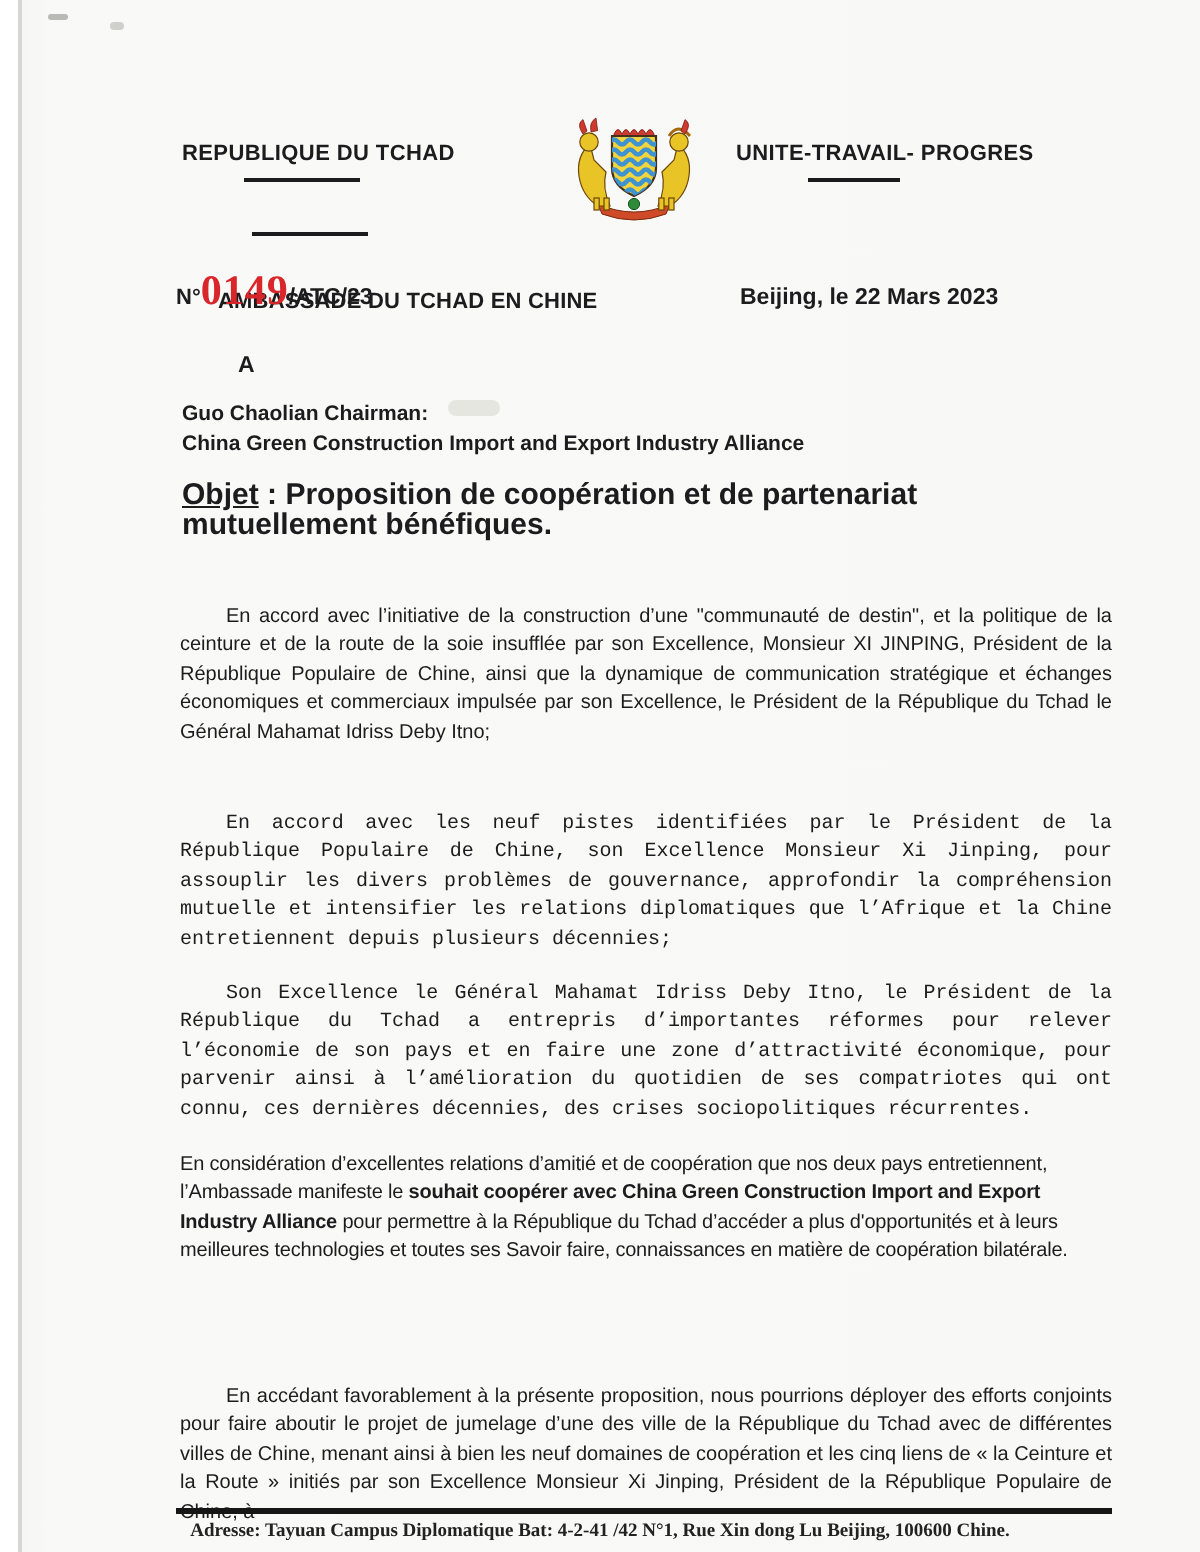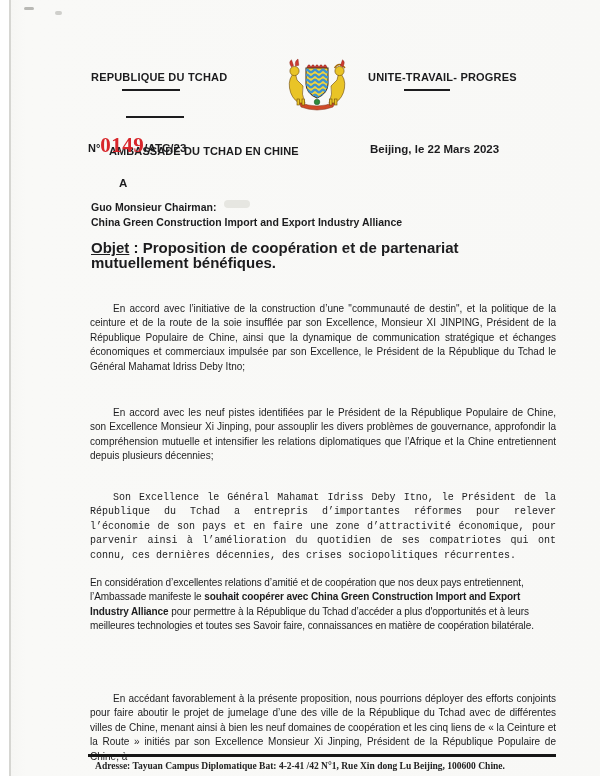--- a/index.html
+++ b/index.html
@@ -48,21 +48,21 @@
   .recipient-org  { position: absolute; left: 91px;  top: 216px; font-weight: bold; font-size: 10.5px; }
 
   
   .subject { position: absolute; left: 91px; top: 240px; width: 420px; font-weight: bold; font-size: 15px; line-height: 15px; }
   .subject-label { text-decoration: underline; }
 
   
   .para { position: absolute; left: 90px; width: 466px; font-size: 10px; line-height: 14.4px; text-align: justify; }
   .para.indent { text-indent: 23px; }
   #p1 { top: 302px; }
-  #p2 { top: 406px; }
+  #p2 { top: 406px; font-family: Liberation Mono, monospace; }
   #p3 { top: 491px; font-family: Liberation Mono, monospace; }
   #p4 { top: 576px; text-align: left; letter-spacing: -0.1px; }
   #p5 { top: 692px; }
   .b { font-weight: bold; }
 
   
   .footer-rule { position: absolute; left: 88px; top: 754px; width: 468px; height: 3px; background: #161616; }
   .footer-text { position: absolute; left: 60px; top: 761px; width: 480px; text-align: center;
                  font-family: "Liberation Serif", serif; font-weight: bold; font-size: 9.5px; color: #222; }
 </style>
@@ -123,21 +123,21 @@
       </g>
 
       <circle cx="35" cy="44" r="2.8" fill="#2e8b3a" stroke="#14501c" stroke-width="0.5"></circle>
     </svg>
   </div>
 
   <div class="refline"><span class="ref-prefix">N°</span><span class="ref-number" style="color:#d8262b">0149</span><span class="ref-suffix">/ATC/23</span></div>
   <div class="dateline">Beijing, le 22 Mars 2023</div>
 
   <div class="salutation">A</div>
-  <div class="recipient-name">Guo Monsieur Chairman:</div>
+  <div class="recipient-name">Guo Chaolian Chairman:</div>
   <div class="recipient-org">China Green Construction Import and Export Industry Alliance</div>
 
   <div class="subject"><span class="subject-label">Objet</span><span> : </span><span>Proposition de coopération et de partenariat mutuellement bénéfiques.</span></div>
 
   <div class="para indent" id="p1">En accord avec l’initiative de la construction d’une "communauté de destin", et la politique de la ceinture et de la route de la soie insufflée par son Excellence, Monsieur XI JINPING, Président de la République Populaire de Chine, ainsi que la dynamique de communication stratégique et échanges économiques et commerciaux impulsée par son Excellence, le Président de la République du Tchad le Général Mahamat Idriss Deby Itno;</div>
   <div class="para indent" id="p2">En accord avec les neuf pistes identifiées par le Président de la République Populaire de Chine, son Excellence Monsieur Xi Jinping, pour assouplir les divers problèmes de gouvernance, approfondir la compréhension mutuelle et intensifier les relations diplomatiques que l’Afrique et la Chine entretiennent depuis plusieurs décennies;</div>
   <div class="para indent" id="p3">Son Excellence le Général Mahamat Idriss Deby Itno, le Président de la République du Tchad a entrepris d’importantes réformes pour relever l’économie de son pays et en faire une zone d’attractivité économique, pour parvenir ainsi à l’amélioration du quotidien de ses compatriotes qui ont connu, ces dernières décennies, des crises sociopolitiques récurrentes.</div>
   <div class="para" id="p4"><span>En considération d’excellentes relations d’amitié et de coopération que nos deux pays entretiennent, l’Ambassade manifeste le </span><span class="b">souhait coopérer avec  China Green Construction Import and Export Industry Alliance</span><span> pour permettre à la République du Tchad d’accéder a plus d'opportunités et à leurs meilleures technologies et toutes ses Savoir faire, connaissances en matière de coopération bilatérale.</span></div>
   <div class="para indent" id="p5">En accédant favorablement à la présente proposition, nous pourrions déployer des efforts conjoints pour faire aboutir le projet de jumelage d’une des ville de la République du Tchad avec de différentes villes de Chine, menant ainsi à bien les neuf domaines de coopération et les cinq liens de « la Ceinture et la Route » initiés par son Excellence Monsieur Xi Jinping, Président de la République Populaire de Chine, à</div>
 

